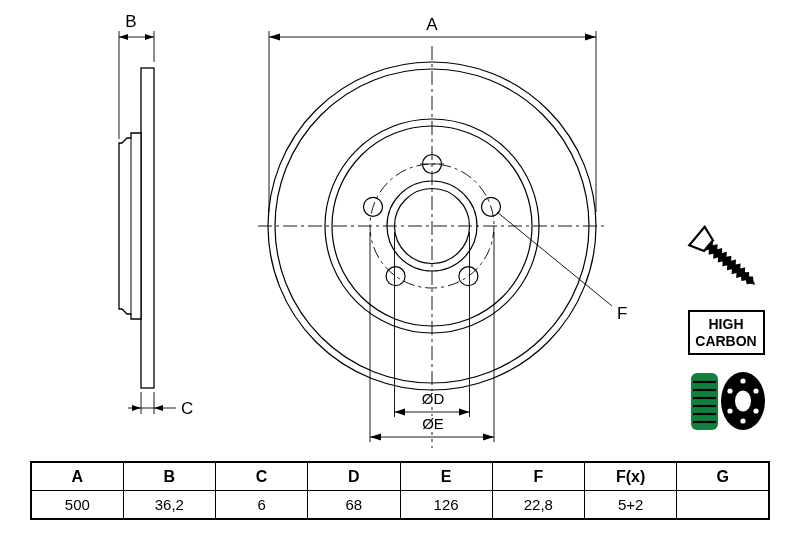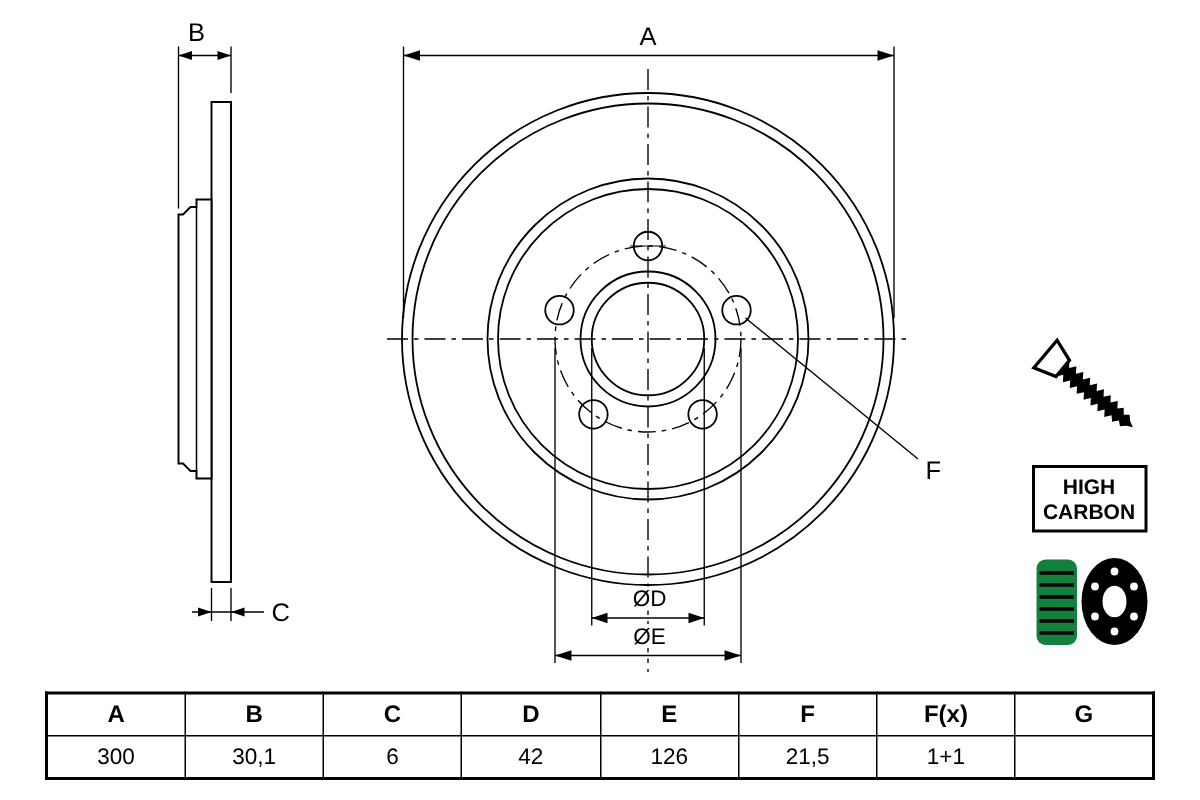--- a/index.html
+++ b/index.html
@@ -185,25 +185,25 @@
         <th>C</th>
         <th>D</th>
         <th>E</th>
         <th>F</th>
         <th>F(x)</th>
         <th>G</th>
       </tr>
     </thead>
     <tbody>
       <tr>
-        <td>300</td>
-        <td>30,1</td>
+        <td>500</td>
+        <td>36,2</td>
         <td>6</td>
-        <td>42</td>
+        <td>68</td>
         <td>126</td>
-        <td>21,5</td>
-        <td>1+1</td>
+        <td>22,8</td>
+        <td>5+2</td>
         <td></td>
       </tr>
     </tbody>
   </table>
 
 </div>
 
 </body></html>

